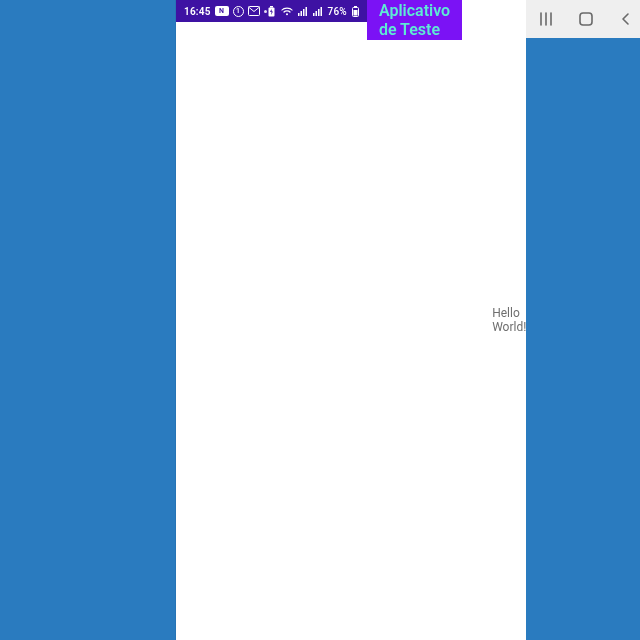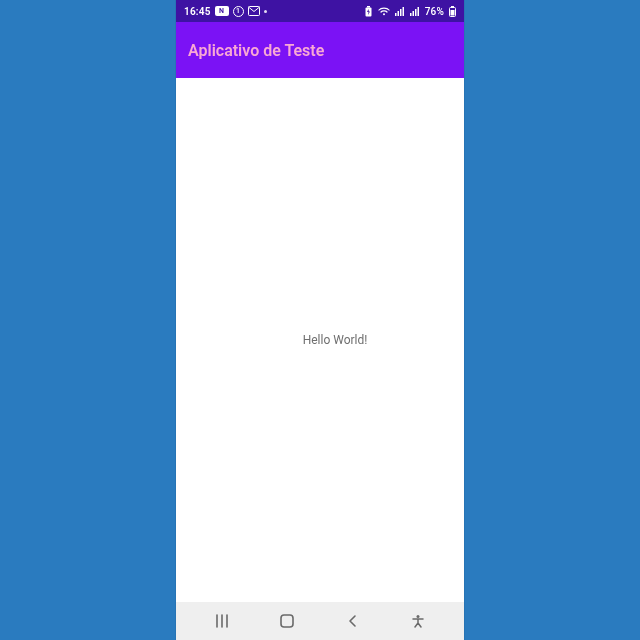--- a/index.html
+++ b/index.html
@@ -17,21 +17,20 @@
     position: relative;
   }
   .phone {
     position: absolute;
     left: 176px;
     top: 0;
     width: 288px;
     height: 640px;
     background: #ffffff;
     display: flex;
-    flex-direction: column;
     box-shadow: 0 0 0 1px rgba(0,0,0,0.05);
   }
 
   
   .status-bar {
     height: 22px;
     background: #3e12a3;
     color: #ffffff;
     display: flex;
     align-items: center;
@@ -88,24 +87,24 @@
   .ico {
     display: inline-flex;
     align-items: center;
     justify-content: center;
   }
 
   
   .app-bar {
     height: 40px;
     background: #7b12f5;
-    color: #f9a8d4;
-    display: flex;
-    align-items: center;
-    padding: 8px 12px;
+    color: #5eead4;
+    display: flex;
+    align-items: center;
+    padding: 0 12px;
     font-size: 16px;
     font-weight: 600;
   }
 
   
   .content {
     flex: 1;
     background: #ffffff;
     display: flex;
     align-items: center;

